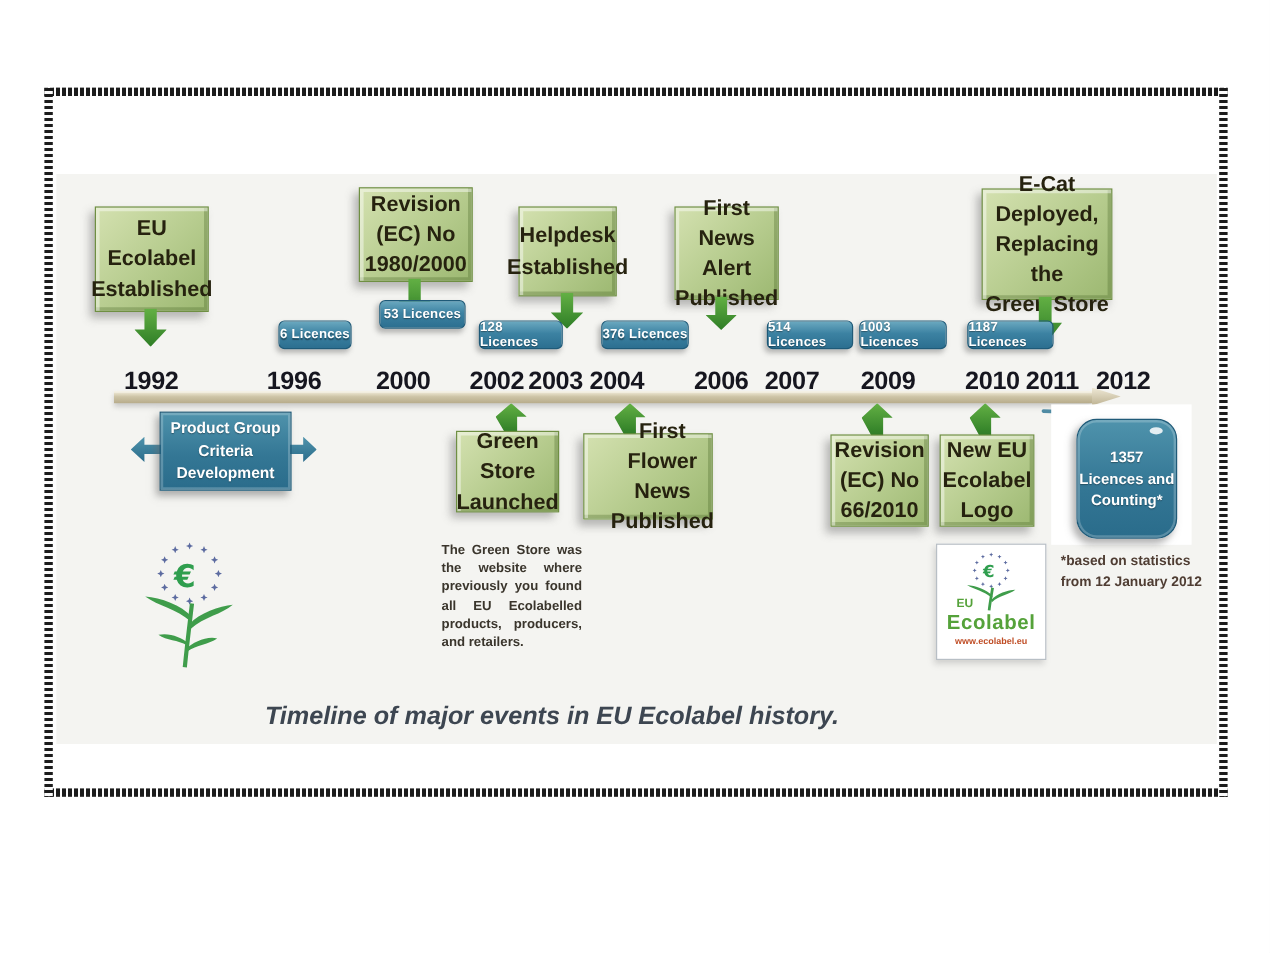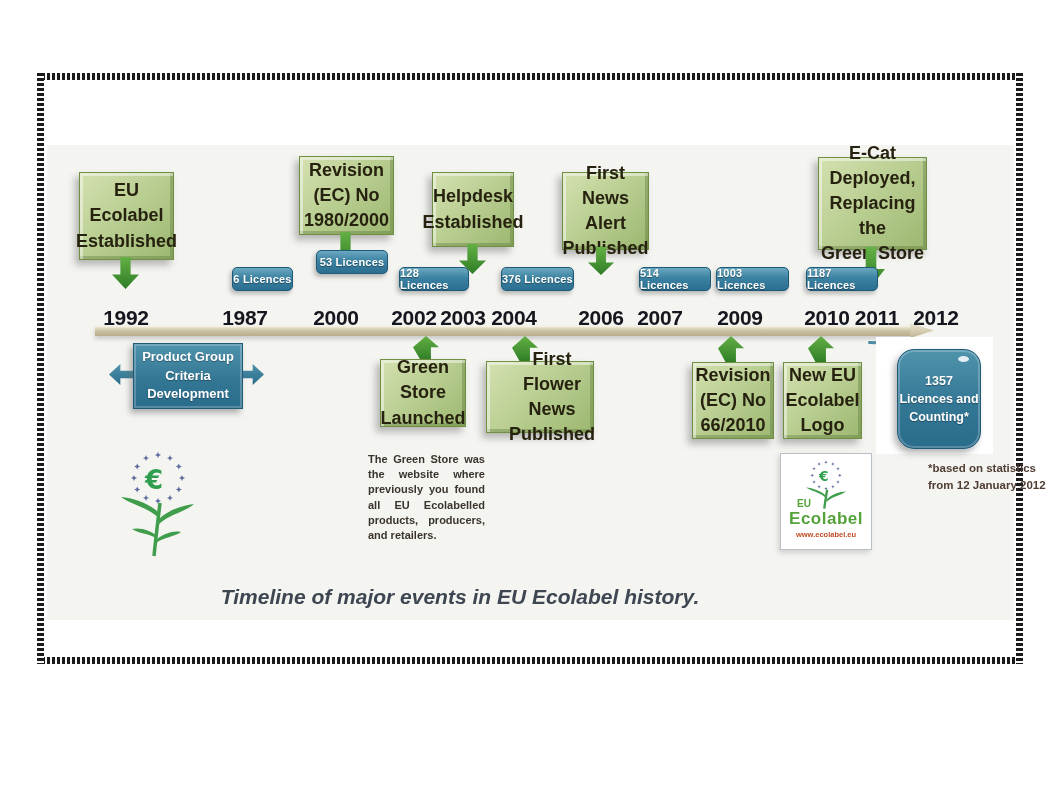--- a/index.html
+++ b/index.html
@@ -49,21 +49,21 @@
   .connector{position:absolute;left:868px;top:342px;width:56px;height:3px;background:#4f8ba3;
         transform:rotate(2deg);border-radius:2px;}
   .whitepatch{position:absolute;left:876px;top:337px;width:117px;height:117px;background:#ffffff;}
   .counting{border-radius:17px;font-size:12.5px;}
   .gloss{position:absolute;right:9px;top:7px;width:11px;height:6px;border-radius:50%;
          background:rgba(255,255,255,.85);}
   
   .para{position:absolute;left:368px;top:452px;width:117px;font-size:11px;font-weight:bold;
         color:#3a352c;line-height:1.38;text-align:justify;}
   .note{position:absolute;left:884px;top:460px;font-size:11.5px;font-weight:bold;color:#4f3d33;
-        line-height:1.45;white-space:pre-line;margin-left:44px;}
+        line-height:1.45;white-space:pre-line;}
   .caption{position:absolute;left:460px;top:585px;transform:translateX(-50%);white-space:nowrap;
         font-size:21px;font-style:italic;font-weight:600;color:#3d4651;}
   
   .logobox{position:absolute;left:780px;top:453px;width:90px;height:95px;background:#ffffff;
         border:1px solid #b8bfc5;box-shadow:-2px 3px 5px rgba(130,130,130,.3);}
   .logobox .eu{position:absolute;left:16px;top:44px;font-size:10px;font-weight:bold;color:#55a23a;}
   .logobox .ecol{position:absolute;left:50%;top:55px;transform:translateX(-50%);font-size:17px;
         font-weight:bold;color:#55a23a;letter-spacing:.5px;}
   .logobox .url{position:absolute;left:50%;top:76px;transform:translateX(-50%);font-size:7.5px;
         font-weight:bold;color:#bf4c24;white-space:nowrap;}
@@ -79,21 +79,21 @@
   <div class="fr fr-v" style="left:37px;top:73px;height:591px;"></div>
   <div class="fr fr-v" style="left:1016px;top:73px;height:591px;"></div>
 
   <div class="panel"></div>
 
   <div class="bar"></div>
   <div class="bartip"></div>
   <div class="connector"></div>
 
   <span class="year" style="left:126px">1992</span>
-  <span class="year" style="left:245px">1987</span>
+  <span class="year" style="left:245px">1996</span>
   <span class="year" style="left:336px">2000</span>
   <span class="year" style="left:414px">2002</span>
   <span class="year" style="left:463px">2003</span>
   <span class="year" style="left:514px">2004</span>
   <span class="year" style="left:601px">2006</span>
   <span class="year" style="left:660px">2007</span>
   <span class="year" style="left:740px">2009</span>
   <span class="year" style="left:827px">2010</span>
   <span class="year" style="left:877px">2011</span>
   <span class="year" style="left:936px">2012</span>

